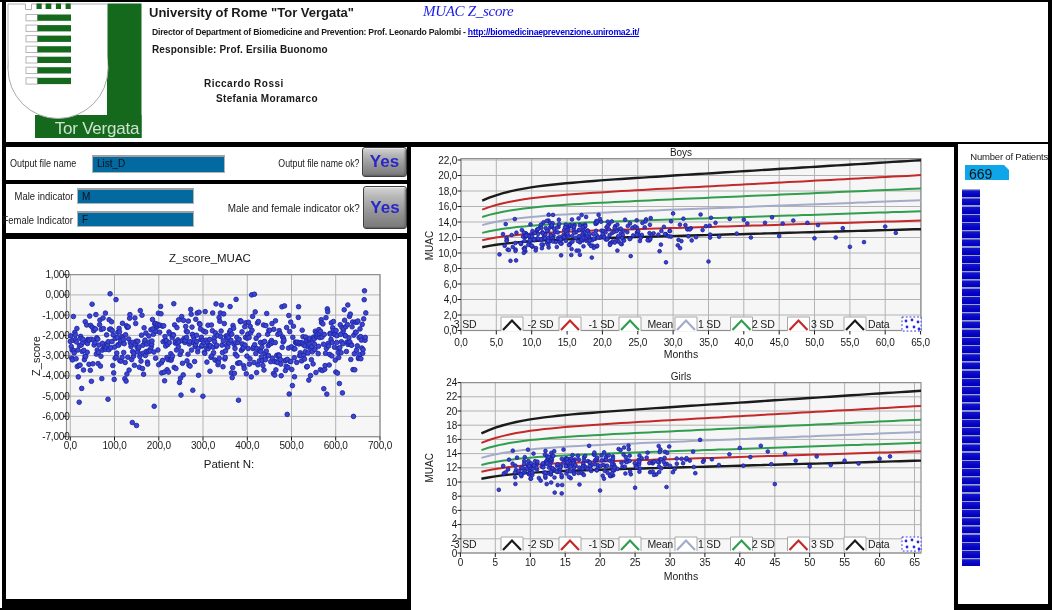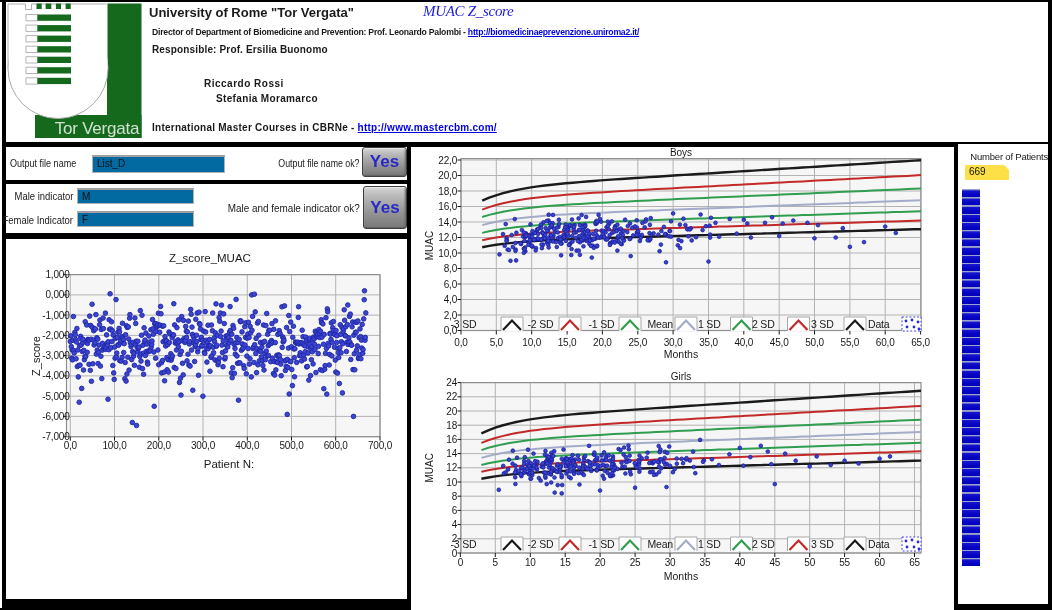--- a/index.html
+++ b/index.html
@@ -46,21 +46,20 @@
 <rect x="30.5" y="64.2" width="33.5" height="6.3" fill="#15691c"></rect>
 <rect x="19" y="74.8" width="11.5" height="6.3" fill="#fff" stroke="#b5b5b5" stroke-width="1"></rect>
 <rect x="30.5" y="74.8" width="33.5" height="6.3" fill="#15691c"></rect>
 <text x="90" y="131" text-anchor="middle" style="font-family:'Liberation Sans',sans-serif;font-size:17px;letter-spacing:-0.2px;fill:#cfe2cf">Tor Vergata</text>
 </svg></div>
 <div class="hline" id="h1" style="left:149px;top:5px;font-size:13px;font-weight:bold;letter-spacing:0px;">University of Rome "Tor Vergata"</div>
 <div class="hline" id="h2" style="left:152px;top:26px;font-size:9.5px;letter-spacing:-0.25px;transform:scaleX(0.91);transform-origin:left top;">Director of Department of Biomedicine and Prevention: Prof. Leonardo Palombi - <a class="lk">http://biomedicinaeprevenzione.uniroma2.it/</a></div>
 <div class="hline" id="h3" style="left:152px;top:44px;letter-spacing:0.15px;">Responsible: Prof. Ersilia Buonomo</div>
 <div class="hline" id="h5" style="left:204px;top:78px;letter-spacing:0.5px;">Riccardo Rossi</div>
 <div class="hline" id="h6" style="left:216px;top:92.5px;letter-spacing:0.35px;">Stefania Moramarco</div>
-<div class="hline" id="h8" style="left:152px;top:121.5px;letter-spacing:0.25px;">International Master Courses in CBRNe - <a class="lk">http://www.mastercbm.com/</a></div>
 <div style="position:absolute;left:423px;top:3px;font-family:'Liberation Serif',serif;font-size:15px;font-weight:normal;font-style:italic;letter-spacing:-0.3px;color:#1a1ae6;">MUAC Z_score</div>
 
 <div class="panel" style="left:6px;top:147px;width:401px;height:33px;"></div>
 <div class="lab" style="left:10px;top:157px;transform:scaleX(0.82);transform-origin:left top;">Output file name</div>
 <div class="field" style="left:92px;top:155px;width:133px;height:18px;">List_D</div>
 <div class="lab" style="right:692px;top:157px;transform:scaleX(0.8);transform-origin:right top;">Output file name ok?</div>
 <div class="btn" style="left:362px;top:146.5px;width:45px;height:30px;line-height:28px;">Yes</div>
 
 <div class="panel" style="left:6px;top:184px;width:401px;height:49px;"></div>
 <div class="lab" style="right:979px;top:190px;transform:scaleX(0.86);transform-origin:right top;">Male indicator</div>
@@ -1722,15 +1721,15 @@
 <text x="177.5" y="401" class="lg">-1 SD</text>
 <text x="236.5" y="401" class="lg">Mean</text>
 <text x="287" y="401" class="lg">1 SD</text>
 <text x="341" y="401" class="lg">2 SD</text>
 <text x="400" y="401" class="lg">3 SD</text>
 <text x="457" y="401" class="lg">Data</text>
 </svg></div>
 
 <div class="panel" style="left:958px;top:144px;width:90px;height:460px;"></div>
 <div style="position:absolute;left:958px;top:151px;width:90px;text-align:right;font-size:9.5px;letter-spacing:-0.2px;color:#1a1a1a;white-space:nowrap;">Number of Patients</div>
-<div style="position:absolute;left:965px;top:165px;width:44px;height:15px;background:#fde047;font-size:10px;color:#111;padding:1px 0 0 4px;">669</div>
+<div style="position:absolute;left:965px;top:165px;width:44px;height:15px;background:#0ea5e9;font-size:14px;color:#111;padding:1px 0 0 4px;">669</div>
 <div style="position:absolute;left:1004px;top:165px;width:0;height:0;border-right:5px solid #fff;border-bottom:5px solid transparent;"></div>
 <div style="position:absolute;left:962px;top:189px;width:18px;height:377px;background:repeating-linear-gradient(180deg,#9aa2c8 0px,#9aa2c8 1px,#1616d0 1.7px,#0404c2 5.5px,#0000bc 8.2px);"></div>
 </div>
 </body></html>

